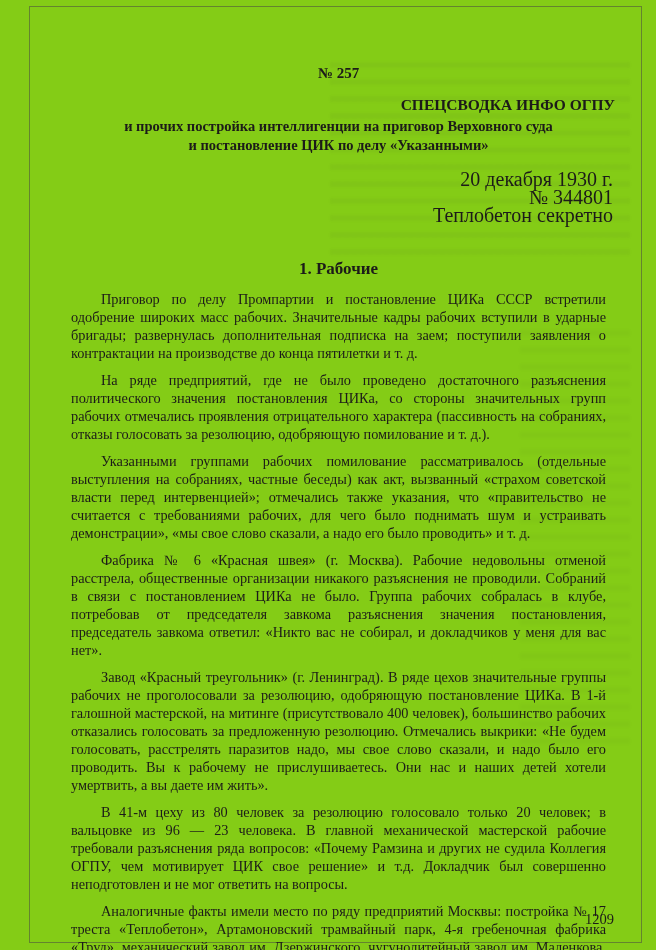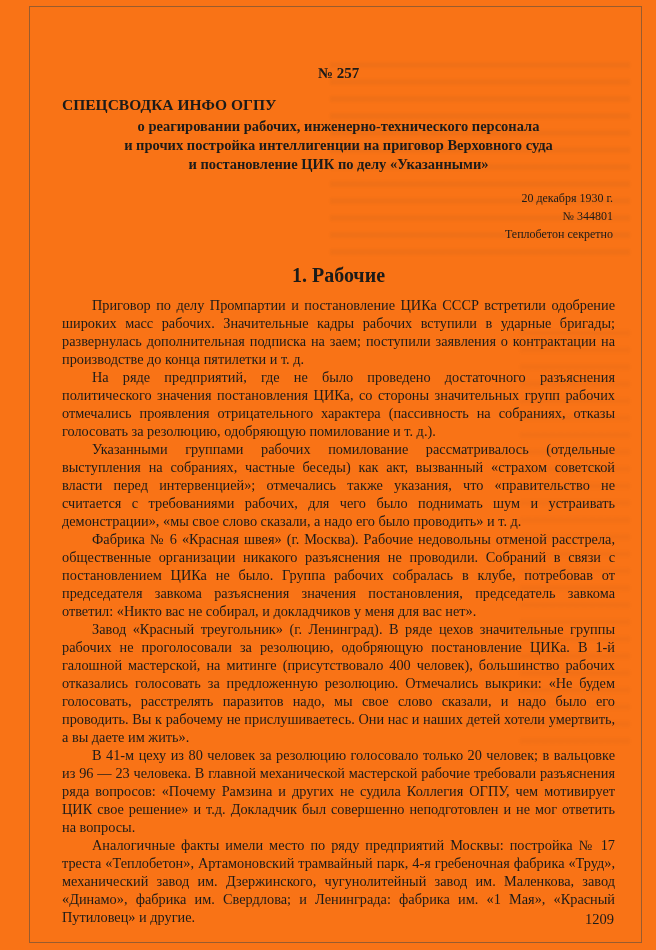--- a/index.html
+++ b/index.html
@@ -9,21 +9,21 @@
   body {
     width: 656px;
     height: 950px;
     background: #faf9f4;
     overflow: hidden;
   }
   .page {
     position: relative;
     width: 656px;
     height: 950px;
-    background: #f97316;
+    background: #84cc16;
     font-family: "Liberation Serif", "DejaVu Serif", serif;
     color: #1c1b19;
     overflow: hidden;
   }
   
   .frame {
     position: absolute;
     top: 6px;
     left: 29px;
     width: 611px;
@@ -65,49 +65,49 @@
     width: 553px;
   }
   .doc-number {
     text-align: center;
     font-weight: bold;
     font-size: 15px;
     line-height: 18px;
     margin-bottom: 13px;
   }
   .title {
-    text-align: left;
+    text-align: right;
     font-weight: bold;
     font-size: 15.5px;
     line-height: 20px;
     margin-bottom: 2px;
   }
   .subtitle {
     text-align: center;
     font-weight: bold;
     font-size: 14.5px;
     line-height: 19px;
   }
   .meta {
     margin-top: 15px;
     text-align: right;
-    font-size: 12px;
+    font-size: 20px;
     line-height: 18px;
     padding-right: 2px;
   }
   .section-heading {
     text-align: center;
     font-weight: bold;
-    font-size: 20px;
+    font-size: 17px;
     line-height: 18px;
-    margin-top: 23px;
+    margin-top: 36px;
     margin-bottom: 12px;
   }
   .para {
-    margin: 0;
+    margin: 9px;
     font-size: 14.3px;
     line-height: 18px;
     text-align: justify;
     text-indent: 30px;
   }
   .para .lead {
   }
   .page-number {
     position: absolute;
     right: 42px;
@@ -120,21 +120,20 @@
 <body>
 
 <div class="page">
   <div class="frame"></div>
   <div class="bleed bleed-top-right"></div>
   <div class="bleed bleed-mid-right"></div>
 
   <div class="content">
     <div class="doc-number">№ 257</div>
     <div class="title">СПЕЦСВОДКА ИНФО ОГПУ</div>
-    <div class="subtitle">о реагировании рабочих, инженерно-технического персонала</div>
     <div class="subtitle">и прочих постройка интеллигенции на приговор Верховного суда</div>
     <div class="subtitle">и постановление ЦИК по делу «Указанными»</div>
 
     <div class="meta">
       <div>20 декабря 1930 г.</div>
       <div>№ 344801</div>
       <div>Теплобетон секретно</div>
     </div>
 
     <div class="section-heading">1. Рабочие</div>

